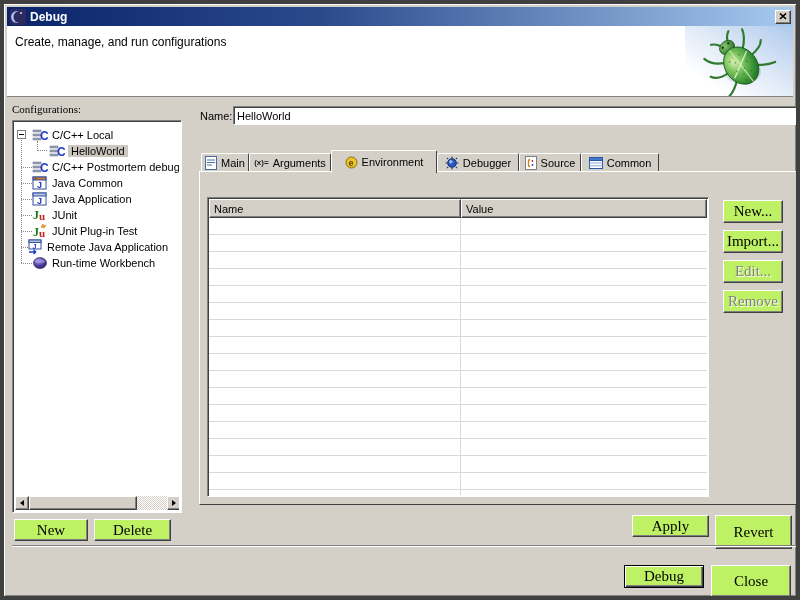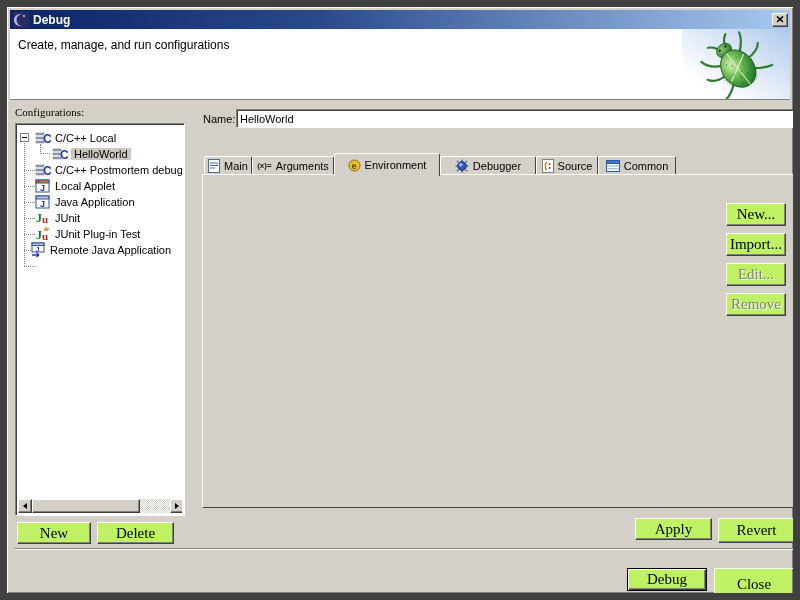--- a/index.html
+++ b/index.html
@@ -1,19 +1,19 @@
 <!DOCTYPE html>
 <html><head>
 <meta charset="utf-8">
 <style>
   html,body{margin:0;padding:0;background:#808080;}
   *{box-sizing:border-box;}
   #window{
     position:relative;width:800px;height:600px;background:#d4d0c8;
-    border:7px solid #404040;
+    border:4px solid #404040;
     box-shadow:inset 1px 1px 0 #ffffff, inset -1px -1px 0 #808080, inset 2px 2px 0 #d4d0c8;
     font-family:"Liberation Sans", sans-serif;font-size:11px;color:#000;
     overflow:hidden;
   }
   
   .titlebar{position:absolute;left:3px;top:3px;right:3px;height:19px;
     background:linear-gradient(90deg,#0a246a 0%,#2a4a8c 40%,#a6caf0 100%);
     display:flex;align-items:center;padding:0 2px 0 3px;}
   .titlebar .title{color:#fff;font-weight:bold;font-size:12px;margin-left:4px;flex:1;}
   .closebtn{width:16px;height:14px;background:#d4d0c8;border:1px solid;border-color:#fff #404040 #404040 #fff;
@@ -193,21 +193,21 @@
       </div>
 
       <div class="stub" style="top:60px;"></div>
       <div class="trow" style="top:52px;padding-left:17px;">
         <svg class="ticon" width="16" height="16" viewBox="0 0 16 16">
           <rect x="1" y="2" width="13" height="12" fill="#fff" stroke="#3050a0"></rect>
           <rect x="1" y="2" width="13" height="3" fill="#c87838" stroke="#3050a0"></rect>
           <circle cx="3.5" cy="3.5" r="0.8" fill="#a02020"></circle>
           <text x="5" y="13" font-size="9" font-weight="bold" fill="#2038c8" font-family="Liberation Sans,sans-serif">J</text>
         </svg>
-        <span class="tlabel">Local Applet</span>
+        <span class="tlabel">Java Common</span>
       </div>
 
       <div class="stub" style="top:76px;"></div>
       <div class="trow" style="top:68px;padding-left:17px;">
         <svg class="ticon" width="16" height="16" viewBox="0 0 16 16">
           <rect x="1" y="2" width="13" height="12" fill="#fff" stroke="#3050a0"></rect>
           <rect x="1" y="2" width="13" height="3" fill="#b8c4dc" stroke="#3050a0"></rect>
           <text x="5" y="13" font-size="9" font-weight="bold" fill="#2038c8" font-family="Liberation Sans,sans-serif">J</text>
         </svg>
         <span class="tlabel">Java Application</span>
@@ -237,20 +237,34 @@
         <svg class="ticon" width="16" height="16" viewBox="0 0 16 16">
           <rect x="2" y="1" width="12" height="9" fill="#fff" stroke="#3050a0"></rect>
           <rect x="2" y="1" width="12" height="2.5" fill="#b8c4dc" stroke="#3050a0"></rect>
           <text x="5.5" y="9.5" font-size="7" font-weight="bold" fill="#2038c8" font-family="Liberation Sans,sans-serif">J</text>
           <path d="M2 13 H9 M9 13 L6.5 11 M9 13 L6.5 15" stroke="#2038c8" stroke-width="1.4" fill="none"></path>
         </svg>
         <span class="tlabel">Remote Java Application</span>
       </div>
 
       <div class="stub" style="top:140px;"></div>
+      <div class="trow" style="top:132px;padding-left:17px;">
+        <svg class="ticon" width="16" height="16" viewBox="0 0 16 16">
+          <defs>
+              <radialGradient id="wbg" cx="35%" cy="30%" r="80%">
+            <stop offset="0%" stop-color="#9a8ae0"></stop>
+                <stop offset="60%" stop-color="#4a3c9c"></stop>
+                <stop offset="100%" stop-color="#2a2468"></stop>
+          </radialGradient>
+            </defs>
+          <ellipse cx="8" cy="8" rx="6.5" ry="5.5" fill="url(#wbg)" stroke="#201c50" stroke-width="0.6"></ellipse>
+          <ellipse cx="8" cy="6.2" rx="5" ry="2" fill="#b8aef0" opacity="0.5"></ellipse>
+        </svg>
+        <span class="tlabel">Run-time Workbench</span>
+      </div>
 
       <div class="hscroll">
         <div class="sbtn">
             <div class="tri-l"></div>
           </div>
         <div class="sthumb"></div>
         <div class="strack"></div>
         <div class="sbtn">
             <div class="tri-r"></div>
           </div>
@@ -278,21 +292,21 @@
       <span class="argicon">(x)=</span>
       <span>Arguments</span>
     </div>
     <div class="tab selected" style="width:106px;">
       <svg width="13" height="13" viewBox="0 0 13 13">
         <circle cx="6.5" cy="6.5" r="5.5" fill="#e8c428" stroke="#8a6a10"></circle>
         <text x="3.5" y="10" font-size="9" font-weight="bold" fill="#5a4408" font-family="Liberation Sans,sans-serif">e</text>
       </svg>
       <span>Environment</span>
     </div>
-    <div class="tab" style="width:96px;">
+    <div class="tab" style="width:82px;">
       <svg width="14" height="14" viewBox="0 0 14 14">
         <g stroke="#1a3a8c" stroke-width="1.1">
           <path d="M7 2 V0.5 M7 12 V13.5 M2 7 H0.5 M12 7 H13.5 M3.2 3.2 L2 2 M10.8 3.2 L12 2 M3.2 10.8 L2 12 M10.8 10.8 L12 12"></path>
         </g>
         <circle cx="7" cy="7" r="4.3" fill="#2a5ac0" stroke="#102868"></circle>
         <circle cx="5.8" cy="5.8" r="1.8" fill="#9ab8f0"></circle>
       </svg>
       <span>Debugger</span>
     </div>
     <div class="tab" style="width:62px;">
@@ -308,27 +322,36 @@
       <svg width="14" height="12" viewBox="0 0 14 12">
         <rect x="0.5" y="0.5" width="13" height="11" fill="#fff" stroke="#2858a8"></rect>
         <rect x="0.5" y="0.5" width="13" height="3" fill="#4878c8" stroke="#2858a8"></rect>
         <path d="M0.5 6 H13.5 M0.5 8.8 H13.5" stroke="#88a8d8" stroke-width="1"></path>
       </svg>
       <span>Common</span>
     </div>
   </div>
 
   <div class="pane">
+    <div class="envtable sunken">
+      <div class="thead">
+        <div class="thcell" style="width:252px;">Name</div>
+        <div class="thcell" style="flex:1;">Value</div>
+      </div>
+      <div class="tbody">
+        <div class="coldiv" style="left:251px;"></div>
+      </div>
+    </div>
     <div class="btn" style="left:523px;top:28px;width:60px;height:23px;">New...</div>
     <div class="btn" style="left:523px;top:58px;width:60px;height:23px;">Import...</div>
     <div class="btn disabled" style="left:523px;top:88px;width:60px;height:23px;">Edit...</div>
     <div class="btn disabled" style="left:523px;top:118px;width:60px;height:23px;text-align:center;">Remove</div>
   </div>
 
   <div class="btn" style="left:628px;top:511px;width:77px;height:22px;">Apply</div>
-  <div class="btn" style="left:711px;top:511px;width:77px;height:25px;text-align:center;">Revert</div>
+  <div class="btn" style="left:711px;top:511px;width:77px;height:34px;text-align:center;">Revert</div>
 
   <div class="groove sep-full"></div>
 
   <div class="btn default" style="left:620px;top:561px;width:80px;height:23px;">Debug</div>
   <div class="btn" style="left:707px;top:561px;width:80px;height:32px;">Close</div>
 
 </div>
 
 </body></html>

